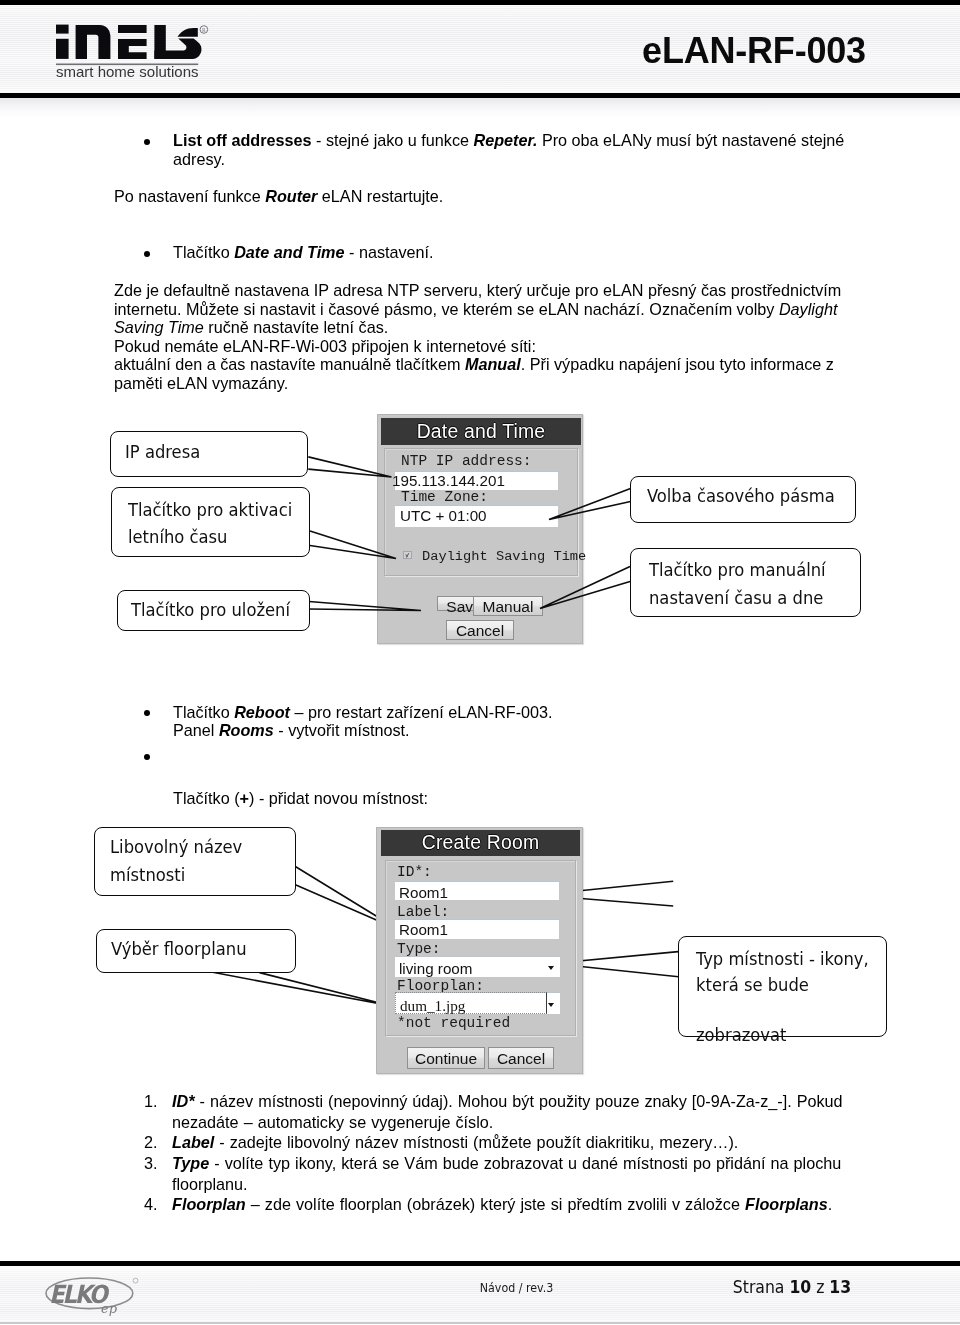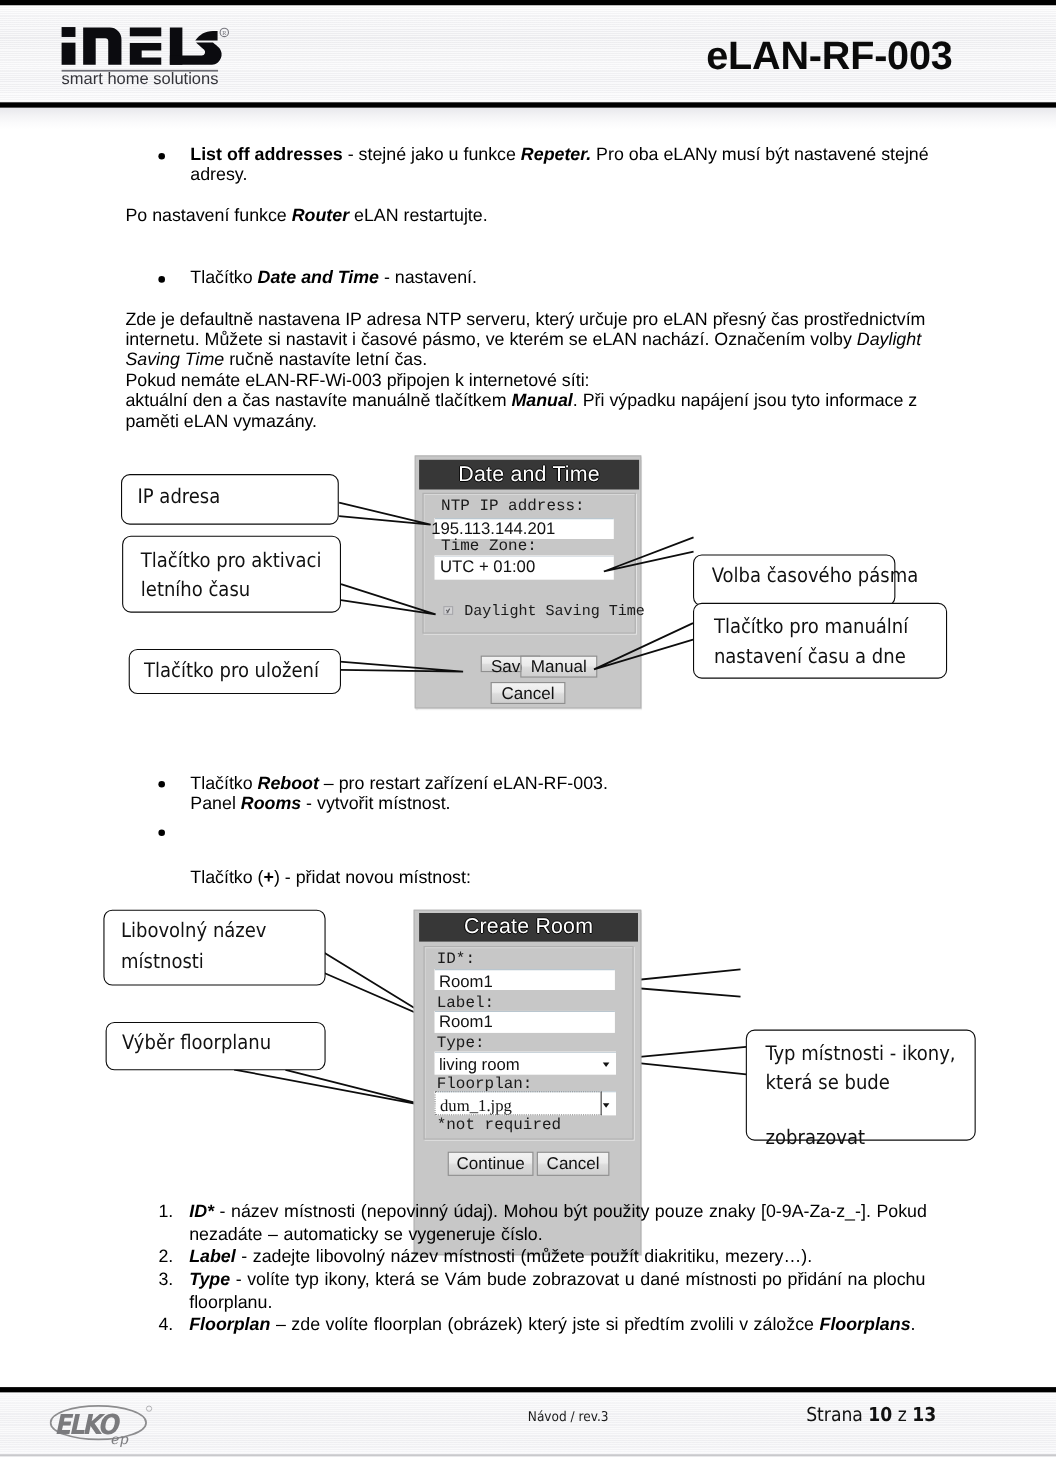--- a/index.html
+++ b/index.html
@@ -169,21 +169,21 @@
   <div class="callout" style="left:110px;top:431px;width:198px;height:46px;">
     <span class="cotxt" style="left:14px;top:8.5px;">IP adresa</span>
   </div>
   <div class="callout" style="left:117px;top:590px;width:193px;height:41px;">
     <span class="cotxt" style="left:13px;top:8px;">Tlačítko pro uložení</span>
   </div>
   <div class="callout" style="left:111px;top:487px;width:199px;height:70px;">
     <span class="cotxt" style="left:16px;top:11px;">Tlačítko pro aktivaci</span>
     <span class="cotxt" style="left:16px;top:37.5px;">letního času</span>
   </div>
-  <div class="callout" style="left:630px;top:476px;width:184px;height:47px;margin-top:28px;">
+  <div class="callout" style="left:630px;top:476px;width:226px;height:47px;">
     <span class="cotxt" style="left:16px;top:8px;">Volba časového pásma</span>
   </div>
   <div class="callout" style="left:630px;top:548px;width:231px;height:69px;">
     <span class="cotxt" style="left:18px;top:9.5px;">Tlačítko pro manuální</span>
     <span class="cotxt" style="left:18px;top:37.5px;">nastavení času a dne</span>
   </div>
 
   <div class="callout" style="left:94px;top:827px;width:202px;height:69px;">
     <span class="cotxt" style="left:15px;top:8px;">Libovolný název</span>
     <span class="cotxt" style="left:15px;top:35.5px;">místnosti</span>
@@ -198,21 +198,21 @@
   </div>
 
   <div class="bullet" style="left:144px;top:710px;"></div>
   <div class="txt" style="left:173px;top:703px;width:677px;"><span>Tlačítko </span><b><i>Reboot</i></b><span> – pro restart zařízení eLAN-RF-003.</span></div>
 
   <div class="bullet" style="left:144px;top:754px;"></div>
   <div class="txt" style="left:173px;top:721px;width:677px;"><span>Panel </span><b><i>Rooms</i></b><span> - vytvořit místnost.</span></div>
 
   <div class="txt" style="left:173px;top:789px;width:677px;"><span>Tlačítko (</span><b>+</b><span>) - přidat novou místnost:</span></div>
 
-  <div class="dlg" style="left:376px;top:827px;width:207px;height:314px;">
+  <div class="dlg" style="left:376px;top:827px;width:207px;height:247px;">
     <div class="dlg-title" style="left:4px;top:2px;width:199px;height:26px;line-height:25px;">Create Room</div>
     <div class="dlg-fs" style="left:8px;top:32px;width:191px;height:176px;"></div>
     <div class="dlg-lbl" style="left:20px;top:35.5px;">ID*:</div>
     <div class="dlg-inp" style="left:18px;top:53px;width:164px;height:19px;"></div>
     <div class="dlg-val" style="left:22px;top:55px;line-height:19px;">Room1</div>
     <div class="dlg-lbl" style="left:20px;top:75.5px;">Label:</div>
     <div class="dlg-inp" style="left:18px;top:91px;width:164px;height:20px;"></div>
     <div class="dlg-val" style="left:22px;top:92px;line-height:20px;">Room1</div>
     <div class="dlg-lbl" style="left:20px;top:112.5px;">Type:</div>
     <div class="dlg-inp" style="left:18px;top:128px;width:165px;height:21px;"></div>

